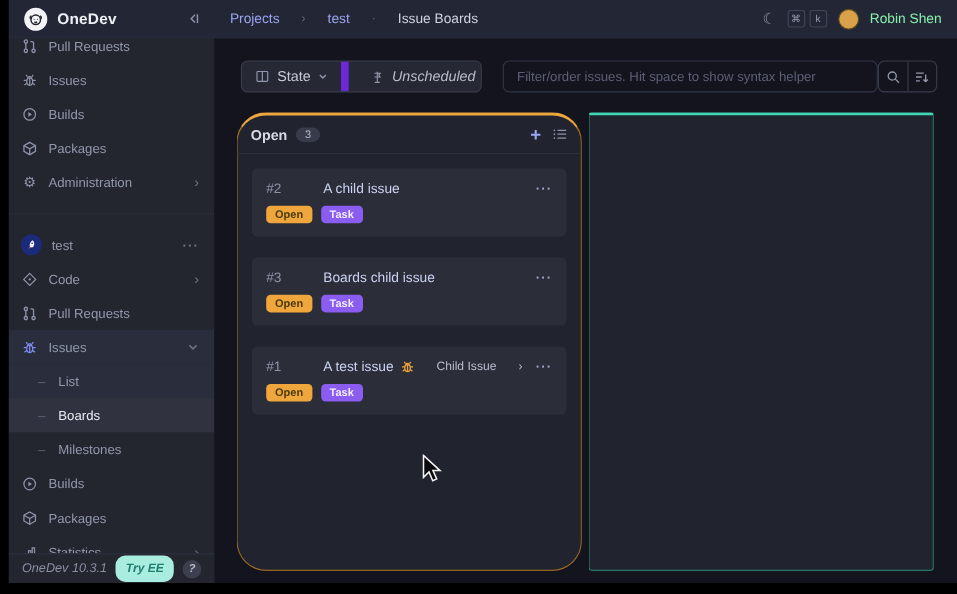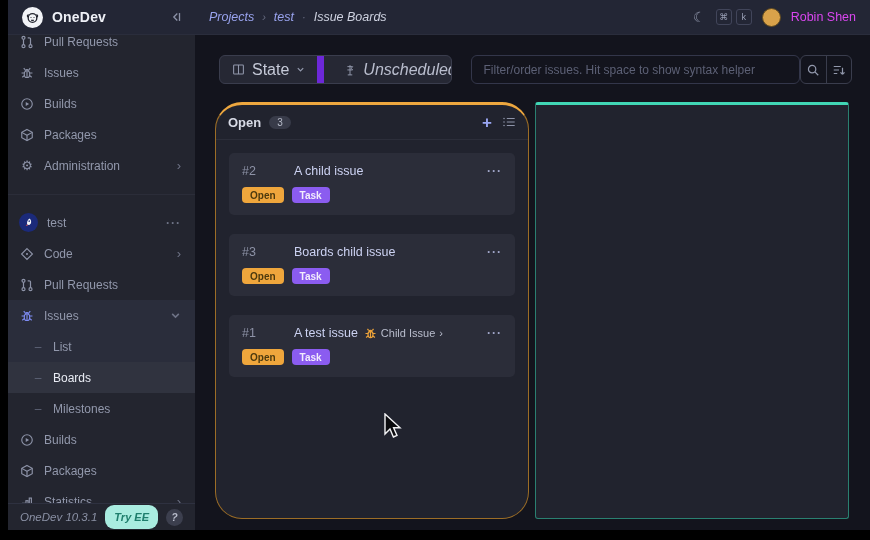--- a/index.html
+++ b/index.html
@@ -11,33 +11,33 @@
 
   
   .topbar { height:35px; flex:0 0 35px; background:#232635; display:flex; align-items:center;
     border-bottom:1px solid #2a2d3c; }
   .brand-area { width:187px; flex:0 0 187px; display:flex; align-items:center;
     padding:0 12px 0 14px; gap:9px; }
   .logo-circle { width:21px; height:21px; border-radius:50%; background:#f2f3f7;
     display:flex; align-items:center; justify-content:center; flex:0 0 21px; }
   .brand-name { color:#eef0f6; font-weight:bold; font-size:14px; letter-spacing:.2px; }
   .collapse-btn { margin-left:auto; color:#8d93a8; display:flex; cursor:pointer; }
-  .breadcrumb { display:flex; align-items:center; gap:8px; font-size:12.5px; padding-left:14px;font-style:italic; }
+  .breadcrumb { display:flex; align-items:center; gap:20px; font-size:12.5px; padding-left:14px; }
   .crumb-link { color:#99a3ee; cursor:pointer; }
   .crumb-sep { color:#676c80; font-size:11px; }
   .crumb-page { color:#ced2e0; }
   .topbar-right { margin-left:auto; display:flex; align-items:center; gap:10px; padding-right:14px; }
   .moon { color:#8d93a8; font-size:14px; cursor:pointer; }
   .kbd-group { display:flex; gap:4px; cursor:pointer; }
   .kbd { width:16px; height:16px; border:1px solid #41455a; border-radius:3px;
     color:#9aa0b6; font-size:9px; display:flex; align-items:center; justify-content:center; }
   .avatar { width:19px; height:19px; border-radius:50%; flex:0 0 19px;
     background:radial-gradient(circle at 50% 32%, #f6c662 0 38%, #c78а39 60%, #7a5a28 100%);
     background-color:#d9a24a; border:1px solid #5f4a20; }
-  .user-name { color:#d946ef; font-size:12.5px; cursor:pointer;text-align:right; }
+  .user-name { color:#86efac; font-size:12.5px; cursor:pointer;text-align:right; }
 
   
   .body { flex:1; display:flex; min-height:0; }
 
   
   .sidebar { width:187px; flex:0 0 187px; background:#23252f; position:relative; overflow:hidden; }
   .side-scroll { margin-top:-9px; }
   .srow { display:flex; align-items:center; height:31px; padding:0 14px 0 11px; gap:9px;
     color:#9298ac; font-size:12px; cursor:pointer; }
   .srow .sicon { width:16px; flex:0 0 16px; display:flex; justify-content:center; color:#8d93a8; }
@@ -59,21 +59,21 @@
   .try-ee { background:var(--try-ee-bg,#a9ece0); color:var(--try-ee-text,#1f7e6d);
     font-size:11px; font-weight:bold; padding:6px 9px; border-radius:9px; cursor:pointer; }
   .help-btn { width:17px; height:17px; border-radius:50%; background:#3c3f4e; color:#b9bdcc;
     font-size:10.5px; font-weight:bold; display:flex; align-items:center; justify-content:center; cursor:pointer; }
 
   
   .content { flex:1; position:relative; background:#13141d; min-width:0; }
   .toolbar { position:absolute; left:24px; right:18px; top:20px; height:29px; display:flex; }
   .btn-group { display:flex; border:1px solid #3a3d4d; border-radius:6px; background:#262834; overflow:hidden; }
   .tb-btn { display:flex; align-items:center; gap:7px; padding:0 12px; color:#c6cad8;
-    font-size:16px; cursor:pointer; }
+    font-size:13px; cursor:pointer; }
   .tb-btn + .tb-btn { border-left:7px solid #6d28d9;padding-left:20px; }
   .tb-btn .ticon { color:#9298ac; display:flex; }
   .italic { font-style:italic; color:#b9bdcd; }
   .filter-input { margin-left:19px; width:374px; height:29px; background:transparent;
     border:1px solid #33364a; border-radius:6px; padding:0 12px; color:#c6cad8; font-size:12px;
     font-family:"Liberation Sans", sans-serif; }
   .filter-input::placeholder { color:#5c6075; }
   .icon-group { margin-left:auto; display:flex; border:1px solid #3a3d4d; border-radius:6px; overflow:hidden; }
   .icon-btn { width:29px; height:27px; display:flex; align-items:center; justify-content:center;
     color:#9298ac; cursor:pointer; }
@@ -90,21 +90,21 @@
   .col-title { color:#d8dbe6; font-weight:bold; font-size:13px; }
   .col-count { background:#383b49; color:#b6bac8; font-size:10px; padding:1px 8px; border-radius:8px; }
   .col-actions { margin-left:auto; display:flex; align-items:center; gap:10px; }
   .plus-btn { color:#9aa6f2; font-size:17px; font-weight:bold; line-height:1; cursor:pointer; }
   .list-btn { color:#8d93a8; display:flex; cursor:pointer; }
   .cards { padding:13px; }
   .card { background:#2b2d39; border-radius:5px; padding:11px 13px 12px; margin-bottom:19px; cursor:pointer; }
   .card-top { display:flex; align-items:center; font-size:12.5px; gap:6px; }
   .card-num { color:#8d92a6; }
   .card-title { color:#ccd2f2; cursor:pointer;margin-left:32px; }
-  .card-link { display:flex; align-items:center; gap:4px; color:#b9bdcd; font-size:11px; cursor:pointer; }
+  .card-link { display:flex; align-items:center; gap:20px; color:#b9bdcd; font-size:11px; cursor:pointer; }
   .card-link .bug-amber { color:#eba23a; display:flex; }
   .card-menu { margin-left:auto; color:#a0a6c8; font-weight:bold; letter-spacing:1px; font-size:12px; cursor:pointer; }
   .card-labels { margin-top:9px; display:flex; gap:8px; }
   .lbl { font-size:10px; font-weight:bold; padding:2.5px 8px; border-radius:4px; }
   .lbl-open { background:var(--label-open-bg,#efa63c); color:var(--label-open-text,#4c3a0e); }
   .lbl-task { background:var(--label-task-bg,#8b5cf0); color:var(--label-task-text,#f2ecfd); }
 
   .cursor { position:absolute; left:383px; top:413px; z-index:9; pointer-events:none; }
   svg { display:block; }
 </style>

